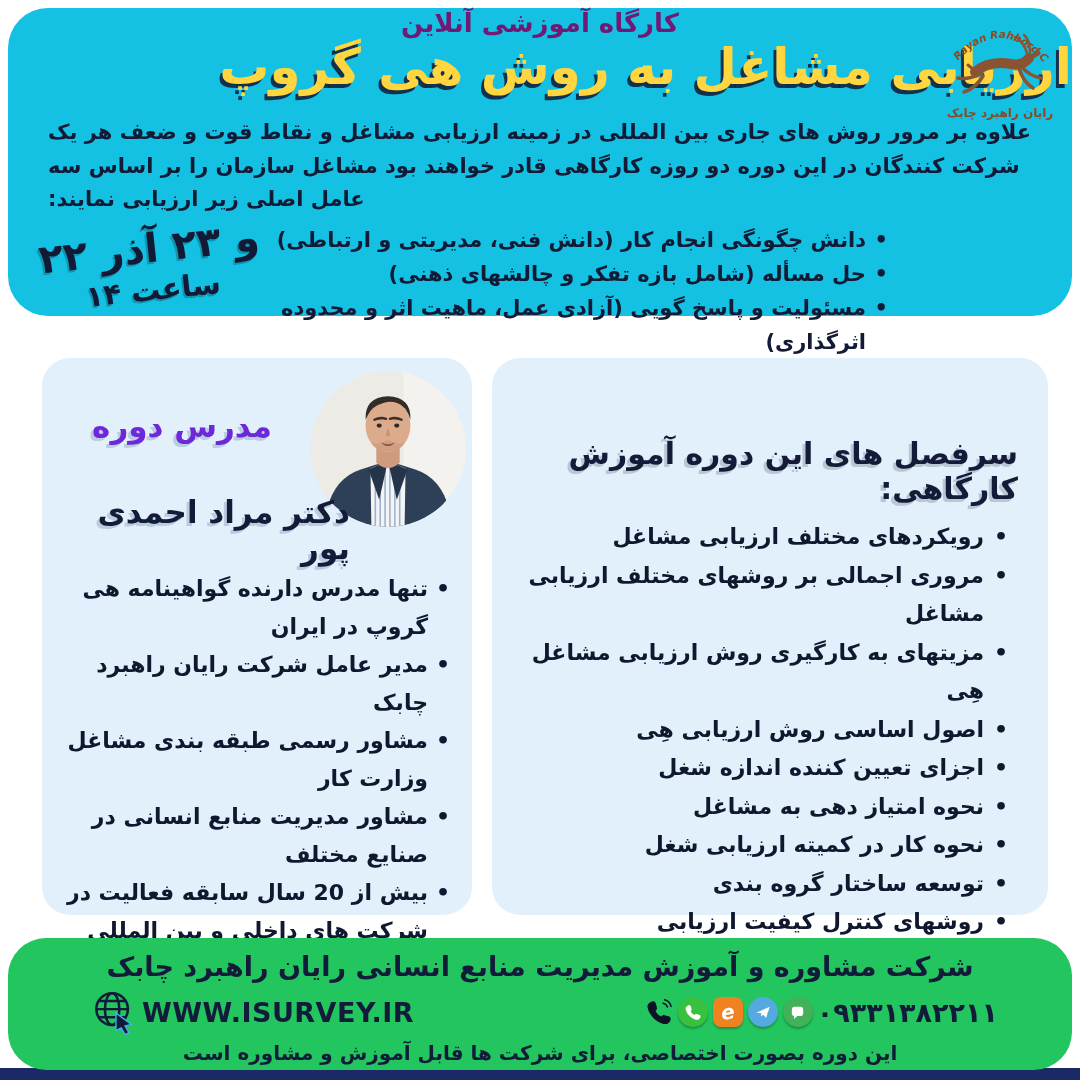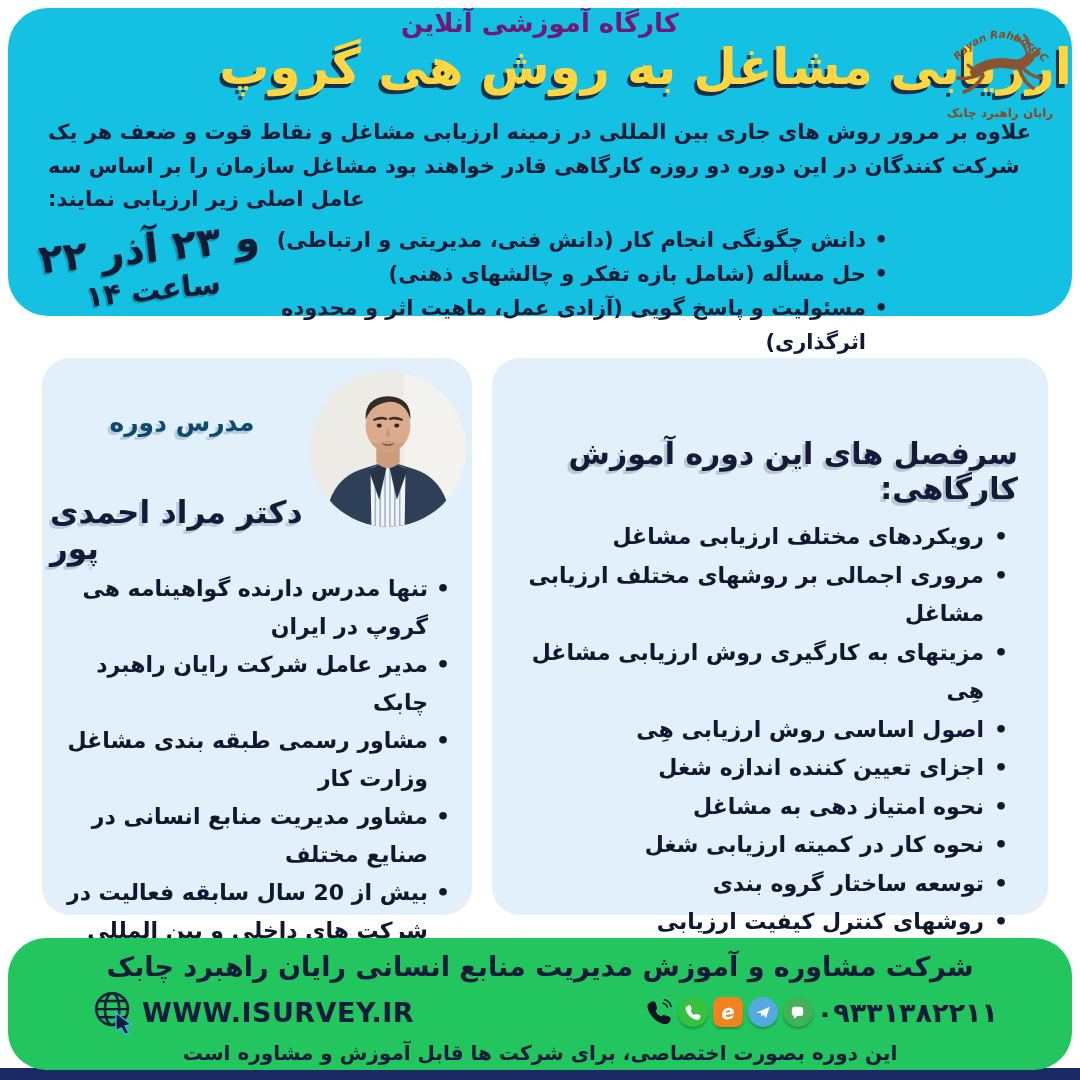--- a/index.html
+++ b/index.html
@@ -60,25 +60,25 @@
   }
   .instructor-card{left:42px;width:430px;}
   .topics-card{left:492px;width:556px;}
 
   .photo-wrap{
     position:absolute;right:6px;top:13px;width:156px;height:156px;border-radius:50%;
     overflow:hidden;
   }
   .role-title{
     position:absolute;top:50px;left:0;width:280px;text-align:center;
-    font-size:25px;font-weight:bold;color:#0c4a6e;
+    font-size:31px;font-weight:bold;color:#6d28d9;
     text-shadow:-3px 3px 0 #b9cddf;
   }
   .instructor-name{
-    position:absolute;top:136px;left:8px;width:300px;text-align:left;
+    position:absolute;top:136px;left:8px;width:300px;text-align:right;
     font-size:31px;font-weight:bold;color:#141b38;
     text-shadow:-3px 3px 0 #b9cddf;
   }
   .instructor-bullets{
     direction:rtl;list-style:none;margin:0;padding:212px 20px 0 16px;
     font-size:22px;font-weight:600;color:#10182f;
   }
   .instructor-bullets li{
     text-align:right;line-height:38px;position:relative;padding-right:24px;
   }

